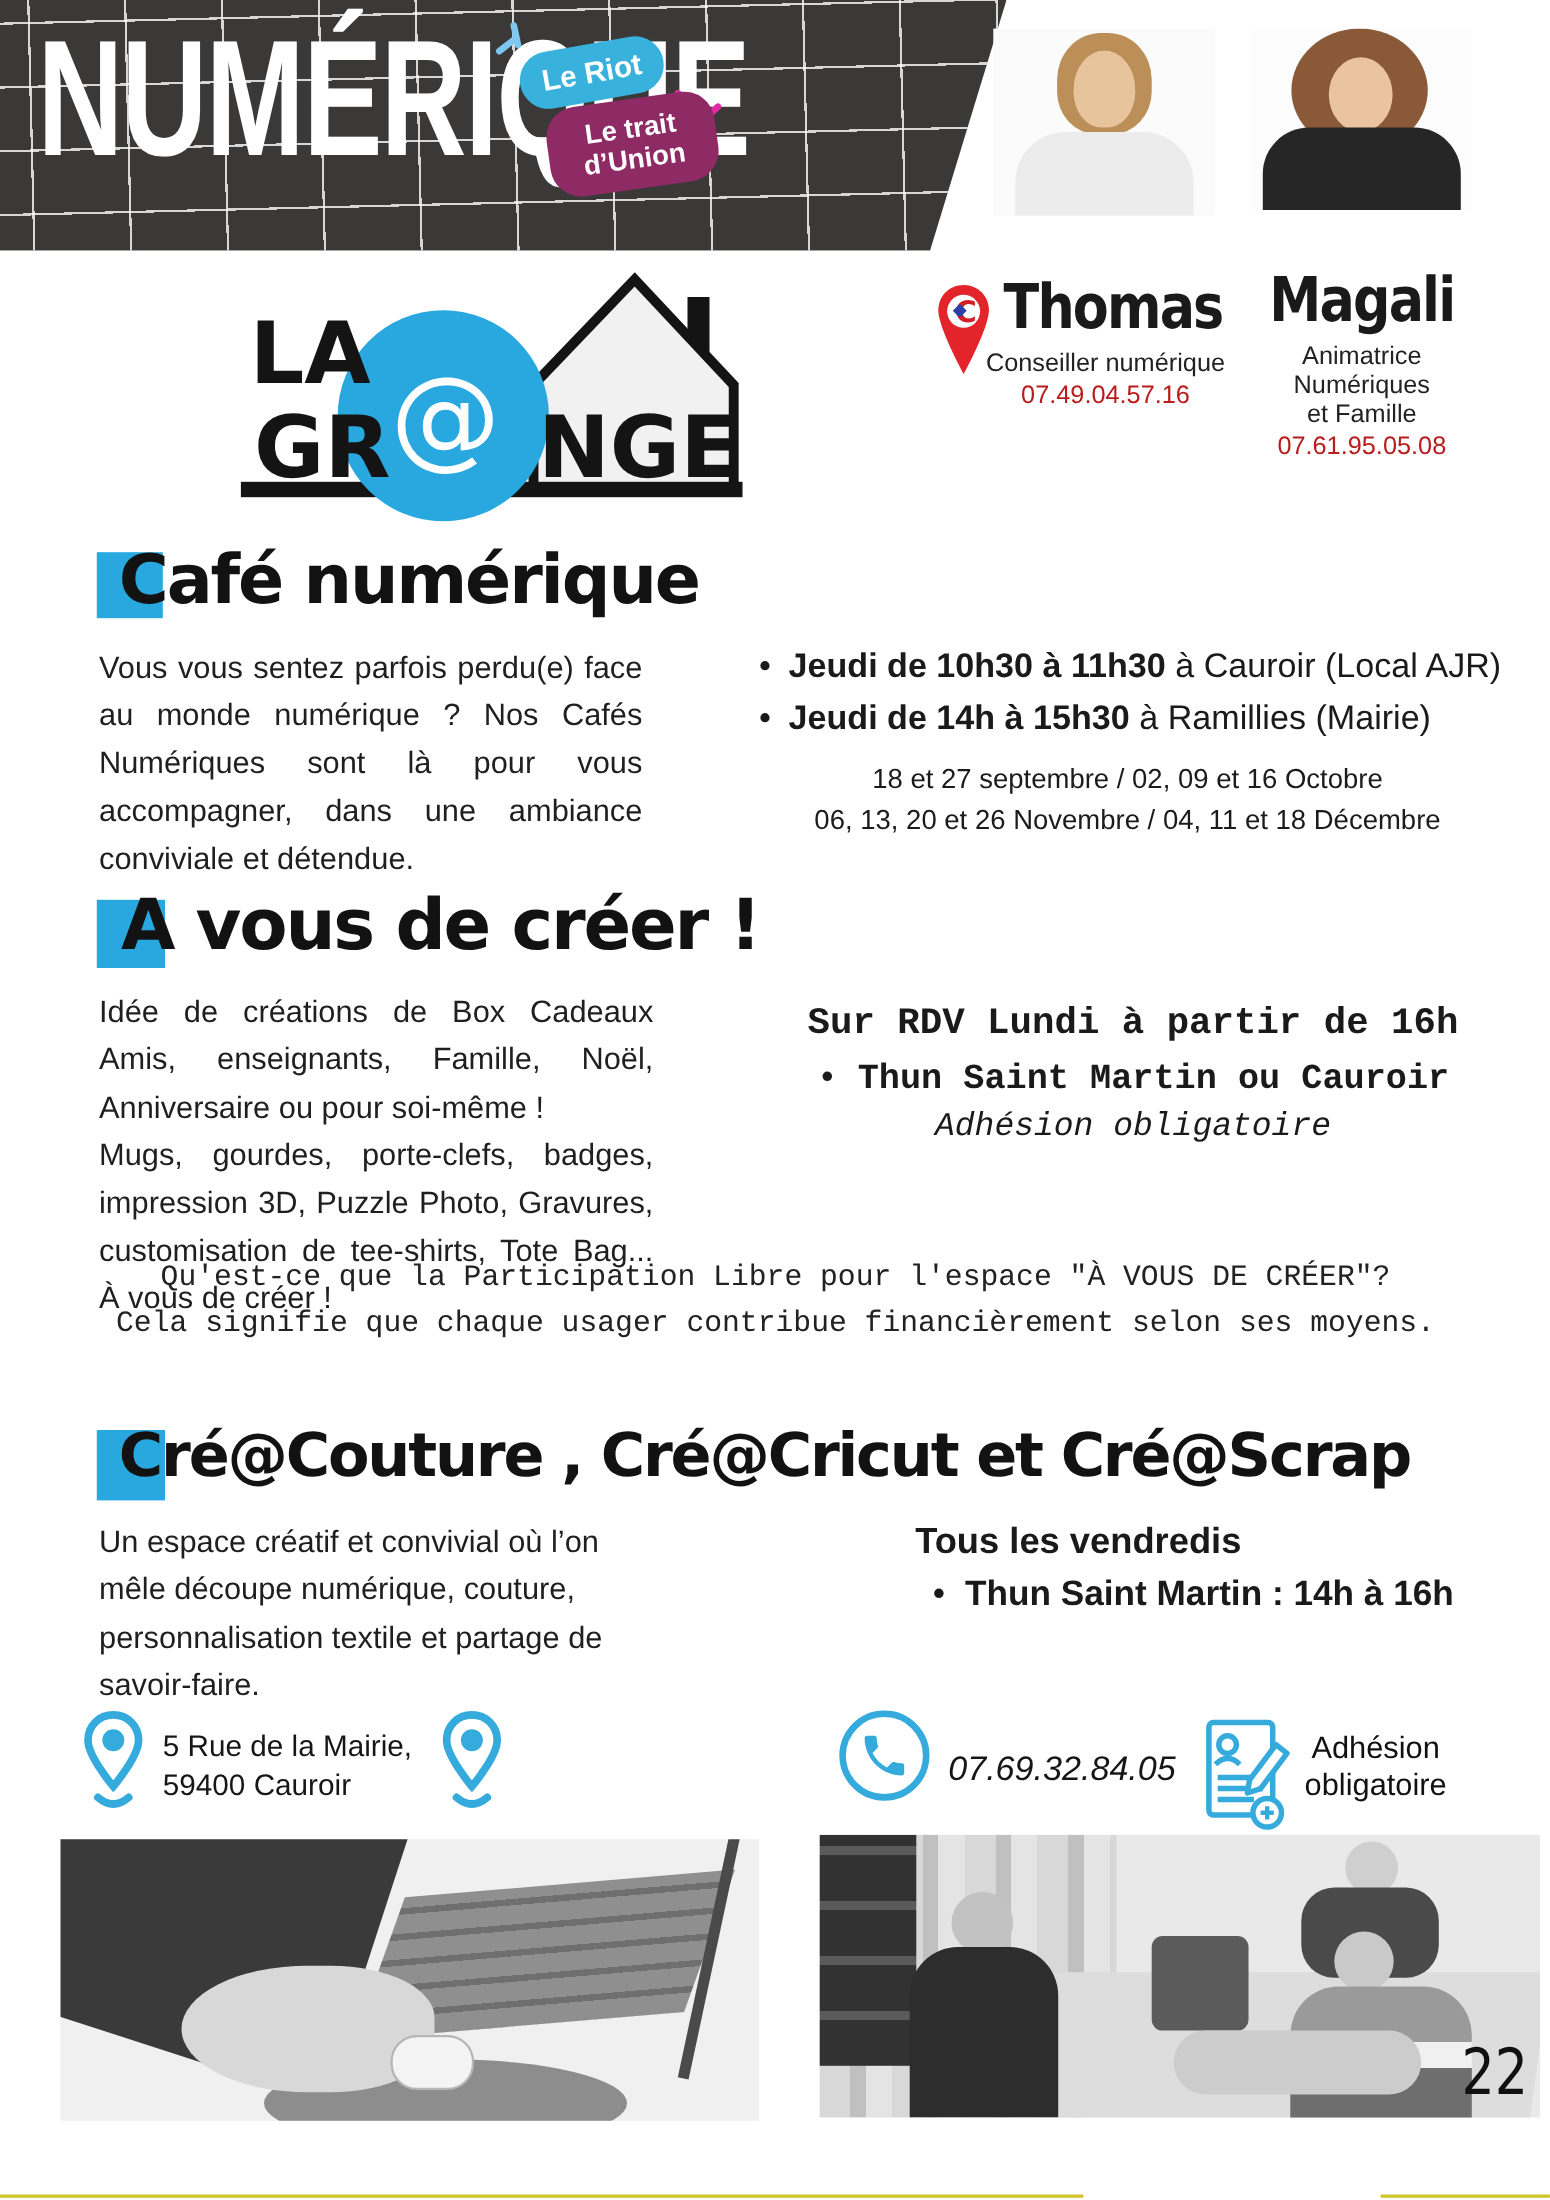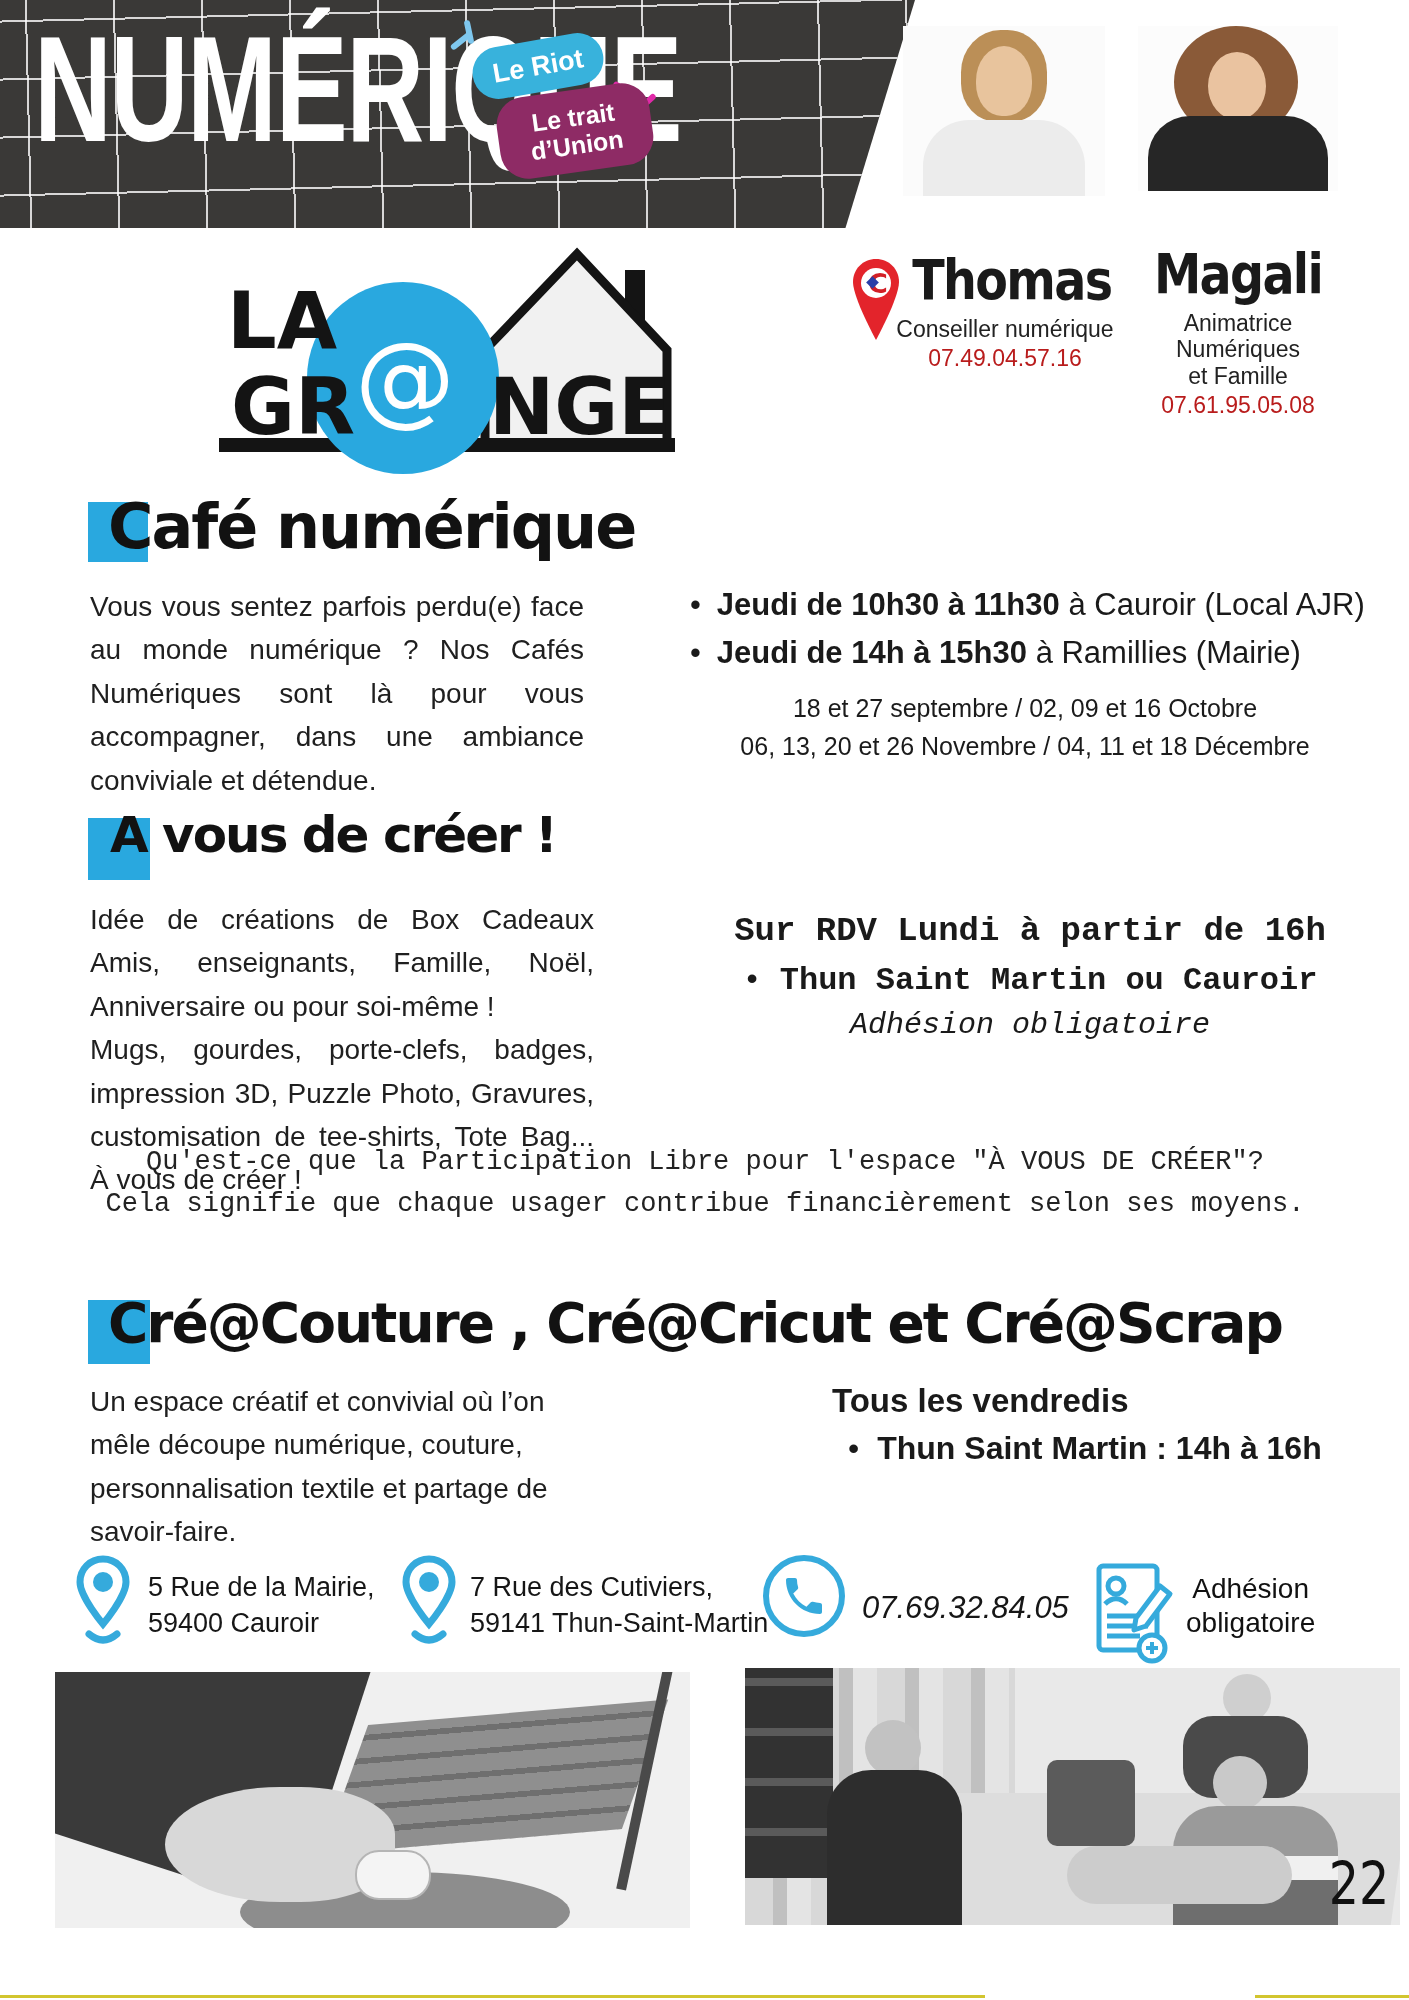--- a/index.html
+++ b/index.html
@@ -129,21 +129,21 @@
       <span>•</span>
       <span><span class="bold">Jeudi de 14h à 15h30</span><span> à Ramillies (Mairie)</span></span>
     </div>
   </div>
   <div class="abs dates" style="left:645px;top:690px;width:760px;">
     <div>18 et 27 septembre / 02, 09 et 16 Octobre</div>
     <div>06, 13, 20 et 26 Novembre / 04, 11 et 18 Décembre</div>
   </div>
 
   <div class="abs sq" style="left:88px;top:818px;width:62px;height:62px;"></div>
-  <div class="abs h-title" style="left:110px;top:810px;font-size:50px;">A vous de créer !</div>
+  <div class="abs h-title" style="left:110px;top:810px;font-size:64px;">A vous de créer !</div>
   <div class="abs" style="left:90px;top:898px;width:504px;">
     <p class="body-txt just" style="margin:0;">Idée de créations de Box Cadeaux Amis, enseignants, Famille, Noël, Anniversaire ou pour soi-même !</p>
     <p class="body-txt just" style="margin:0;">Mugs, gourdes, porte-clefs, badges, impression 3D, Puzzle Photo, Gravures, customisation de tee-shirts, Tote Bag... À vous de créer !</p>
   </div>
   <div class="abs bold center" style="left:700px;top:912px;width:660px;font-size:34px;">Sur RDV Lundi à partir de 16h</div>
   <div class="abs center" style="left:700px;top:962px;width:660px;font-size:32px;display:flex;justify-content:center;gap:18px;">
     <span>•</span>
     <span class="bold">Thun Saint Martin ou Cauroir</span>
   </div>
   <div class="abs italic center" style="left:700px;top:1008px;width:660px;font-size:30px;">Adhésion obligatoire</div>
@@ -170,24 +170,20 @@
   <div class="abs addr" style="left:148px;top:1570px;">
     <div>5 Rue de la Mairie,</div>
     <div>59400 Cauroir</div>
   </div>
 
   <svg class="abs" style="left:402px;top:1554px;" width="54" height="100" viewBox="0 0 54 100">
     <path d="M27 5C14 5 4 15 4 28c0 15 23 42 23 42s23-27 23-42C50 15 40 5 27 5z" fill="none" stroke="#35aadc" stroke-width="7"></path>
     <circle cx="27" cy="28" r="10" fill="#35aadc"></circle>
     <path d="M13 80 q14 12 28 0" fill="none" stroke="#35aadc" stroke-width="7" stroke-linecap="round"></path>
   </svg>
-  <div class="abs addr" style="left:470px;top:1570px;">
-    <div>7 Rue des Cutiviers,</div>
-    <div>59141 Thun-Saint-Martin</div>
-  </div>
 
   <svg class="abs" style="left:762px;top:1554px;" width="84" height="84" viewBox="0 0 84 84">
     <circle cx="42" cy="42" r="38" fill="none" stroke="#35aadc" stroke-width="6"></circle>
     <g transform="translate(18,18) scale(2)">
       <path d="M6.62 10.79c1.44 2.83 3.76 5.14 6.59 6.59l2.2-2.21c.27-.27.67-.36 1.02-.24 1.12.37 2.33.57 3.57.57.55 0 1 .45 1 1V20c0 .55-.45 1-1 1-9.39 0-17-7.61-17-17 0-.55.45-1 1-1h3.5c.55 0 1 .45 1 1 0 1.25.2 2.45.57 3.57.11.35.03.74-.25 1.02l-2.2 2.2z" fill="#35aadc"></path>
     </g>
   </svg>
   <div class="abs phone-num" style="left:862px;top:1590px;">07.69.32.84.05</div>
 
   <svg class="abs" style="left:1092px;top:1554px;" width="84" height="112" viewBox="0 0 84 112">

